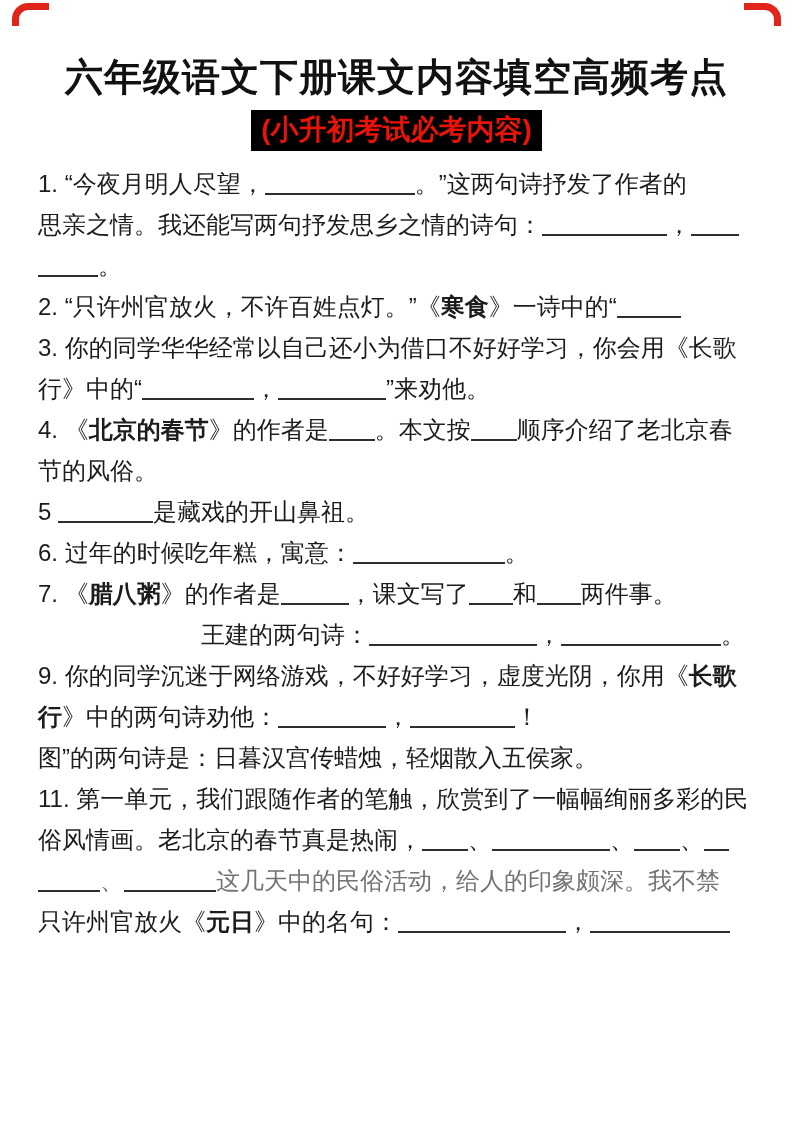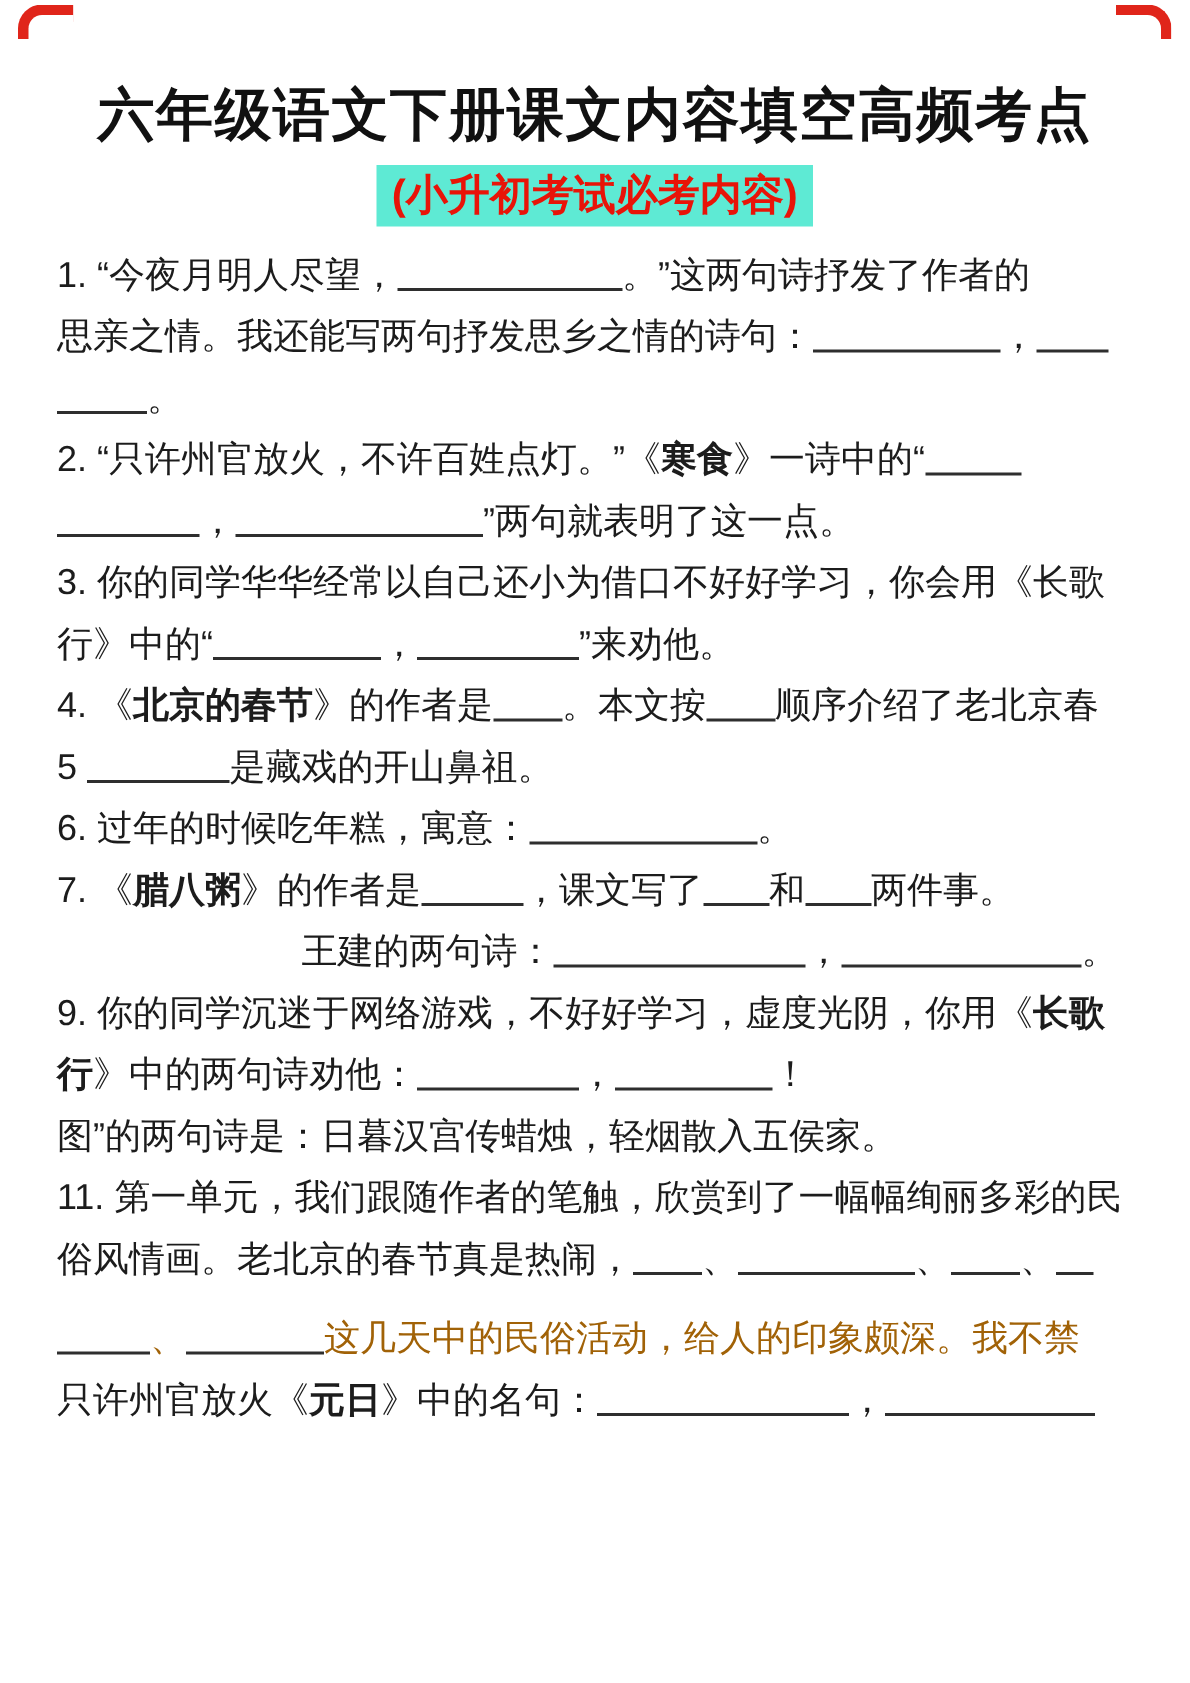--- a/index.html
+++ b/index.html
@@ -53,37 +53,37 @@
 </head>
 <body>
 
 <div class="page">
   <div class="corner left" style="border-color: rgb(224, 37, 26);"></div>
   <div class="corner right" style="border-color: rgb(224, 37, 26);"></div>
 
   <div class="title" style="color: rgb(17, 17, 17);">六年级语文下册课文内容填空高频考点</div>
 
   <div class="subtitle-row">
-    <span class="subtitle" style="background: #5eead4; color: rgb(232, 20, 8);">(小升初考试必考内容)</span>
+    <span class="subtitle" style="background: #000000; color: rgb(232, 20, 8);">(小升初考试必考内容)</span>
   </div>
 
   <div class="body">
       <div class="line" style="color: rgb(28, 28, 28);"><span>1. “今夜月明人尽望，</span><span class="blank" style="width: 150px; border-bottom-color: rgb(46, 46, 46);"></span><span>。”这两句诗抒发了作者的</span></div>
       <div class="line" style="color: rgb(28, 28, 28);"><span>思亲之情。我还能写两句抒发思乡之情的诗句：</span><span class="blank" style="width: 125px; border-bottom-color: rgb(46, 46, 46);"></span><span>，</span><span class="blank" style="width: 48px; border-bottom-color: rgb(46, 46, 46);"></span></div>
       <div class="line" style="color: rgb(28, 28, 28);"><span class="blank" style="width: 60px; border-bottom-color: rgb(46, 46, 46);"></span><span>。</span></div>
       <div class="line" style="color: rgb(28, 28, 28);"><span>2. “只许州官放火，不许百姓点灯。”《</span><span class="bold">寒食</span><span>》一诗中的“</span><span class="blank" style="width: 64px; border-bottom-color: rgb(46, 46, 46);"></span></div>
-      <div class="line" style="color: rgb(28, 28, 28);"><span class="blank" style="width: 95px; border-bottom-color: rgb(46, 46, 46);"></span><span>，</span><span class="blank" style="width: 165px; border-bottom-color: rgb(46, 46, 46);"></span><span>”两句就表明了这一点。</span></div>
       <div class="line" style="color: rgb(28, 28, 28);"><span>3. 你的同学华华经常以自己还小为借口不好好学习，你会用《长歌</span></div>
       <div class="line" style="color: rgb(28, 28, 28);"><span>行》中的“</span><span class="blank" style="width: 112px; border-bottom-color: rgb(46, 46, 46);"></span><span>，</span><span class="blank" style="width: 108px; border-bottom-color: rgb(46, 46, 46);"></span><span>”来劝他。</span></div>
       <div class="line" style="color: rgb(28, 28, 28);"><span>4. 《</span><span class="bold">北京的春节</span><span>》的作者是</span><span class="blank" style="width: 46px; border-bottom-color: rgb(46, 46, 46);"></span><span>。本文按</span><span class="blank" style="width: 46px; border-bottom-color: rgb(46, 46, 46);"></span><span>顺序介绍了老北京春</span></div>
+      <div class="line" style="color: rgb(28, 28, 28);"><span>节的风俗。</span></div>
       <div class="line" style="color: rgb(28, 28, 28);"><span>5  </span><span class="blank" style="width: 95px; border-bottom-color: rgb(46, 46, 46);"></span><span>是藏戏的开山鼻祖。</span></div>
       <div class="line" style="color: rgb(28, 28, 28);"><span>6. 过年的时候吃年糕，寓意：</span><span class="blank" style="width: 152px; border-bottom-color: rgb(46, 46, 46);"></span><span>。</span></div>
       <div class="line" style="color: rgb(28, 28, 28);"><span>7. 《</span><span class="bold">腊八粥</span><span>》的作者是</span><span class="blank" style="width: 68px; border-bottom-color: rgb(46, 46, 46);"></span><span>，课文写了</span><span class="blank" style="width: 44px; border-bottom-color: rgb(46, 46, 46);"></span><span>和</span><span class="blank" style="width: 44px; border-bottom-color: rgb(46, 46, 46);"></span><span>两件事。</span></div>
       <div class="line" style="color: rgb(28, 28, 28); text-align: right;"><span>王建的两句诗：</span><span class="blank" style="width: 168px; border-bottom-color: rgb(46, 46, 46);"></span><span>，</span><span class="blank" style="width: 160px; border-bottom-color: rgb(46, 46, 46);"></span><span>。</span></div>
       <div class="line" style="color: rgb(28, 28, 28);"><span>9. 你的同学沉迷于网络游戏，不好好学习，虚度光阴，你用《</span><span class="bold">长歌</span></div>
       <div class="line" style="color: rgb(28, 28, 28);"><span class="bold">行</span><span>》中的两句诗劝他：</span><span class="blank" style="width: 108px; border-bottom-color: rgb(46, 46, 46);"></span><span>，</span><span class="blank" style="width: 105px; border-bottom-color: rgb(46, 46, 46);"></span><span>！</span></div>
       <div class="line" style="color: rgb(28, 28, 28);"><span>图”的两句诗是：日暮汉宫传蜡烛，轻烟散入五侯家。</span></div>
       <div class="line" style="color: rgb(28, 28, 28);"><span>11. 第一单元，我们跟随作者的笔触，欣赏到了一幅幅绚丽多彩的民</span></div>
       <div class="line" style="color: rgb(28, 28, 28);"><span>俗风情画。老北京的春节真是热闹，</span><span class="blank" style="width: 46px; border-bottom-color: rgb(46, 46, 46);"></span><span>、</span><span class="blank" style="width: 118px; border-bottom-color: rgb(46, 46, 46);"></span><span>、</span><span class="blank" style="width: 46px; border-bottom-color: rgb(46, 46, 46);"></span><span>、</span><span class="blank" style="width: 25px; border-bottom-color: rgb(46, 46, 46);"></span></div>
-      <div class="line" style="color: #a16207; margin-top: 12px;"><span class="blank" style="width: 62px; border-bottom-color: rgb(46, 46, 46);"></span><span>、</span><span class="blank" style="width: 92px; border-bottom-color: rgb(46, 46, 46);"></span><span>这几天中的民俗活动，给人的印象颇深。我不禁</span></div>
+      <div class="line" style="color: #737373;"><span class="blank" style="width: 62px; border-bottom-color: rgb(46, 46, 46);"></span><span>、</span><span class="blank" style="width: 92px; border-bottom-color: rgb(46, 46, 46);"></span><span>这几天中的民俗活动，给人的印象颇深。我不禁</span></div>
       <div class="line" style="color: rgb(28, 28, 28);"><span>只许州官放火《</span><span class="bold">元日</span><span>》中的名句：</span><span class="blank" style="width: 168px; border-bottom-color: rgb(46, 46, 46);"></span><span>，</span><span class="blank" style="width: 140px; border-bottom-color: rgb(46, 46, 46);"></span></div>
     </div>
 </div>
 
 </body></html>

